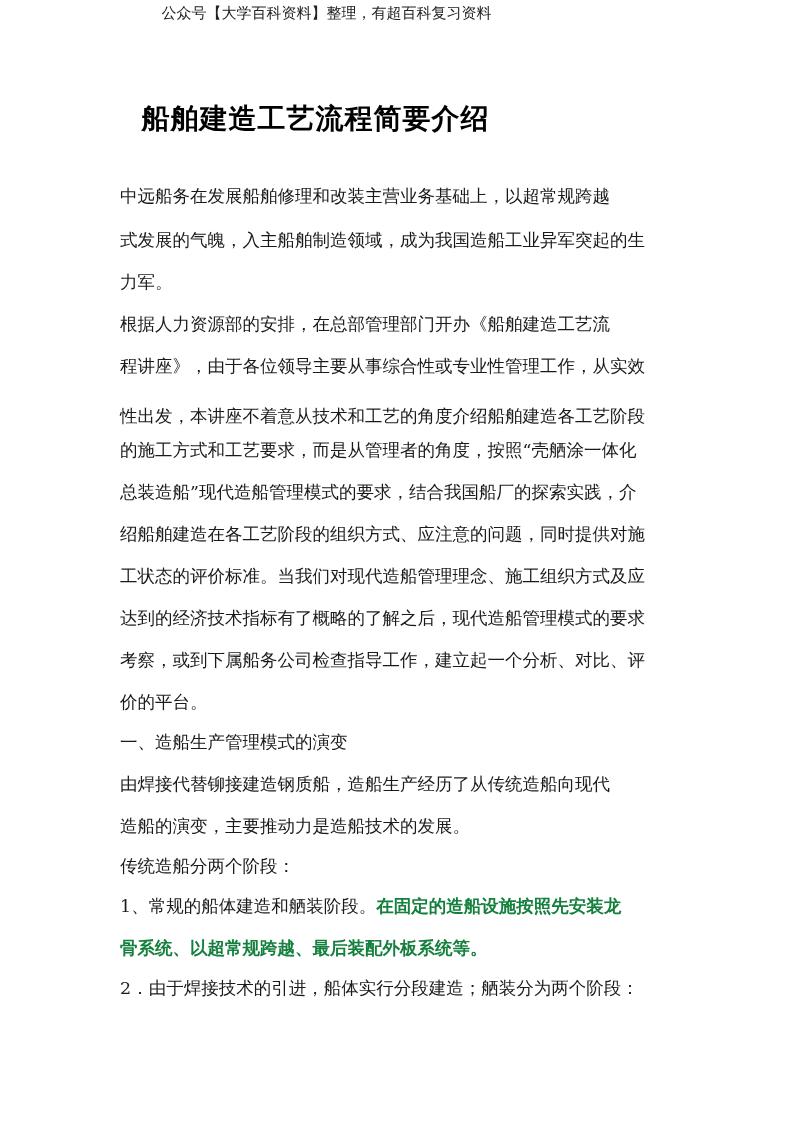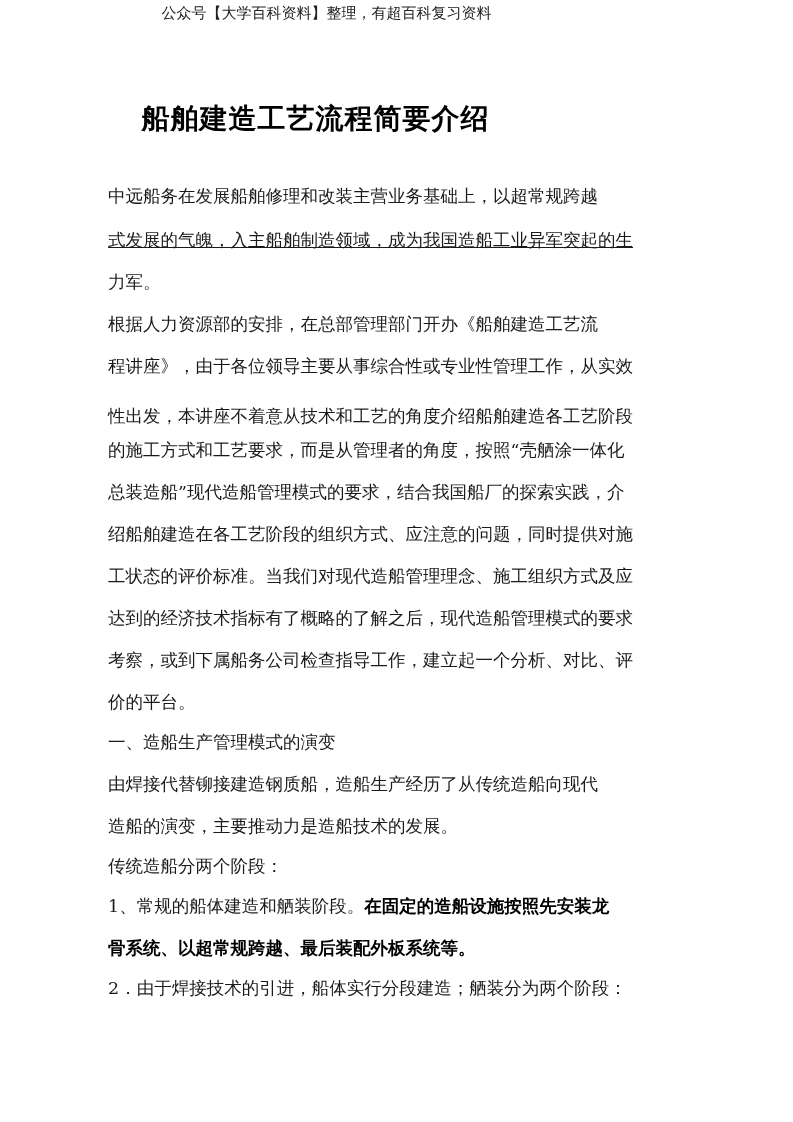--- a/index.html
+++ b/index.html
@@ -2,32 +2,32 @@
 <html><head>
 <meta charset="utf-8">
 <style>
   html, body { margin: 0; padding: 0; background: #ffffff; }
   body { width: 793px; height: 1122px; position: relative; overflow: hidden;
          font-family: "DejaVu Serif", "Liberation Serif", serif; color: #111; }
   .header { position: absolute; top: 4px; left: 0; width: 653px; text-align: center;
             font-size: 15px; color: #222; }
   .title { position: absolute; top: 100px; left: 0; width: 631px; text-align: center;
            font-size: 28px; font-weight: bold; color: #000; letter-spacing: 1px; }
-  .line { position: absolute; left: 108px; font-size: 17.5px; color: #1a1a1a; white-space: nowrap; }
-  .bold { font-weight: bold; color: #000000; font-family: "DejaVu Sans", "Liberation Sans", sans-serif; }
+  .line { position: absolute; left: 120px; font-size: 17.5px; color: #1a1a1a; white-space: nowrap; }
+  .bold { font-weight: bold; color: #15803d; font-family: "DejaVu Sans", "Liberation Sans", sans-serif; }
 </style>
 </head>
 <body>
 
 <div class="header">公众号【大学百科资料】整理，有超百科复习资料</div>
 <div class="title">船舶建造工艺流程简要介绍</div>
 
 <div id="body-lines">
     <div class="line" style="top: 184px;">中远船务在发展船舶修理和改装主营业务基础上，以超常规跨越</div>
-    <div class="line" style="top: 228px; text-decoration: underline;">式发展的气魄，入主船舶制造领域，成为我国造船工业异军突起的生</div>
+    <div class="line" style="top: 228px;">式发展的气魄，入主船舶制造领域，成为我国造船工业异军突起的生</div>
     <div class="line" style="top: 270px;">力军。</div>
     <div class="line" style="top: 312px;">根据人力资源部的安排，在总部管理部门开办《船舶建造工艺流</div>
     <div class="line" style="top: 354px;">程讲座》，由于各位领导主要从事综合性或专业性管理工作，从实效</div>
     <div class="line" style="top: 396px; margin-top: 8px;">性出发，本讲座不着意从技术和工艺的角度介绍船舶建造各工艺阶段</div>
     <div class="line" style="top: 438px;">的施工方式和工艺要求，而是从管理者的角度，按照“壳舾涂一体化</div>
     <div class="line" style="top: 480px;">总装造船”现代造船管理模式的要求，结合我国船厂的探索实践，介</div>
     <div class="line" style="top: 522px;">绍船舶建造在各工艺阶段的组织方式、应注意的问题，同时提供对施</div>
     <div class="line" style="top: 564px;">工状态的评价标准。当我们对现代造船管理理念、施工组织方式及应</div>
     <div class="line" style="top: 606px;">达到的经济技术指标有了概略的了解之后，现代造船管理模式的要求</div>
     <div class="line" style="top: 648px;">考察，或到下属船务公司检查指导工作，建立起一个分析、对比、评</div>

